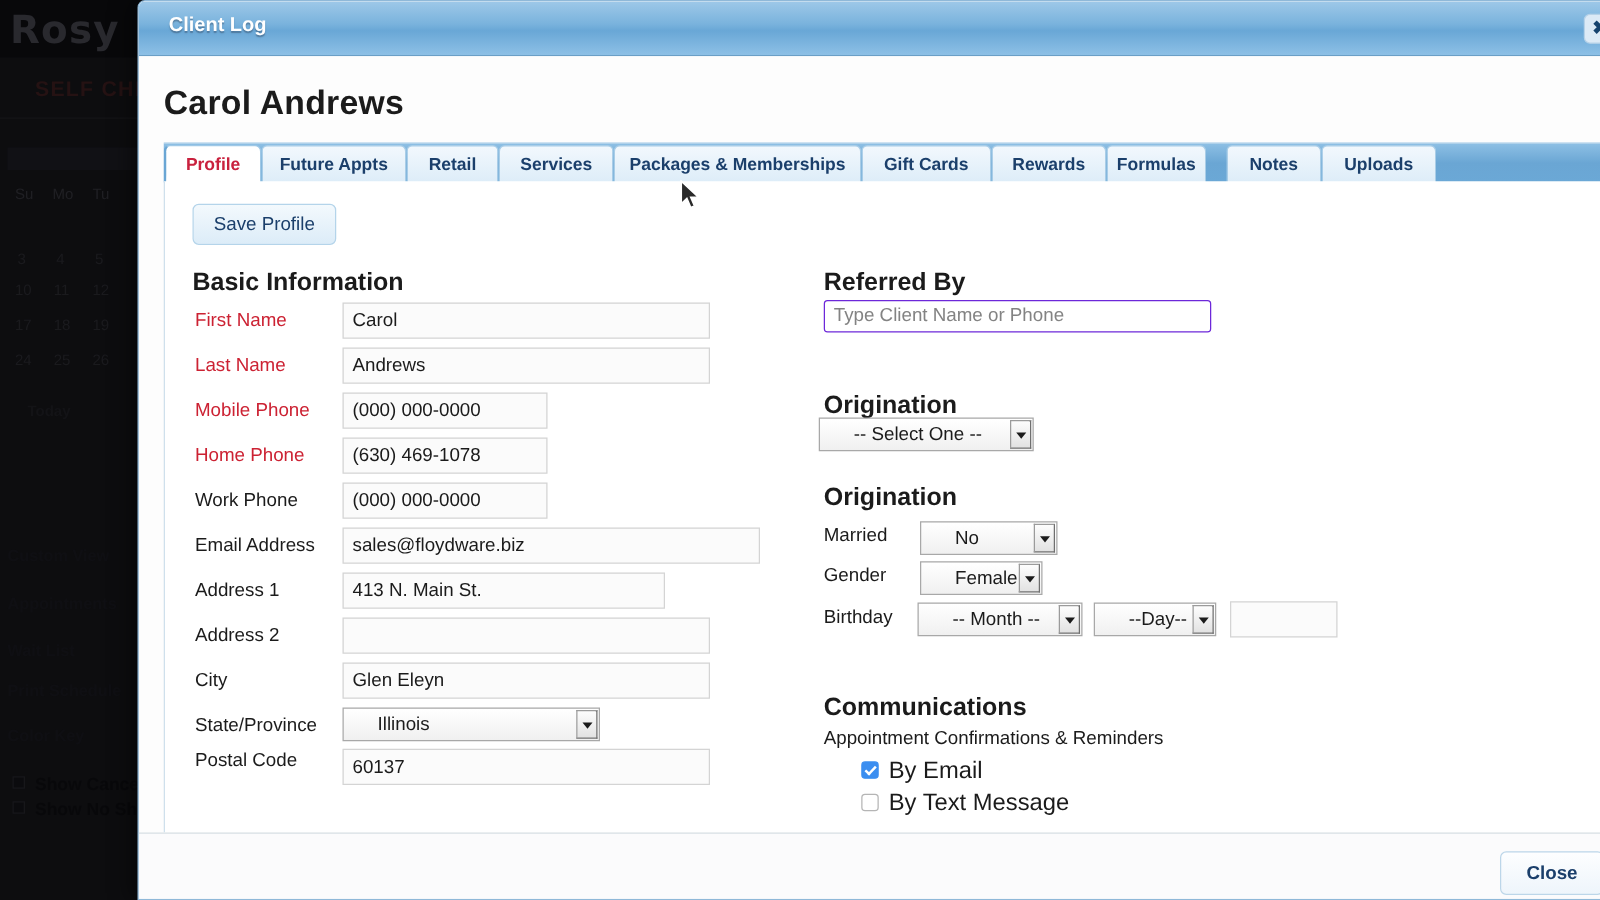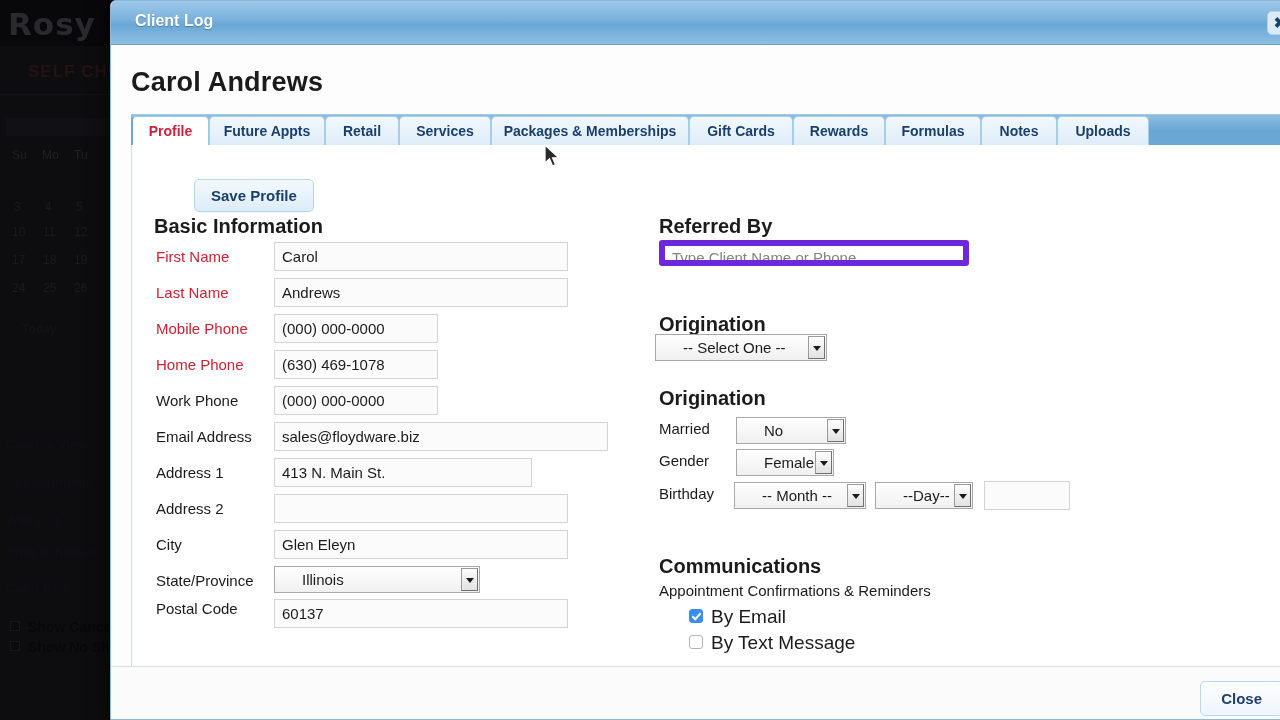--- a/index.html
+++ b/index.html
@@ -133,27 +133,26 @@
   
   #panel {
     position: absolute; left: 20px; top: 144px;
     width: 1170px; height: 521px;
     background: #ffffff;
     border-left: 1px solid #cfe0ec;
     border-right: 1px solid #cfe0ec;
   }
 
   #save-profile {
-    position: absolute; left: 22px; top: 34px;
+    position: absolute; left: 22px; top: 18px;
     padding: 7px 16px;
     background: linear-gradient(to bottom, #f3f9fd 0%, #dcecf8 100%);
     border: 1px solid #b4d4ea; border-radius: 5px;
-    font-size: 15px; font-weight: bold; color: #1b3f6b;
+    font-size: 15px; font-weight: normal; color: #1b3f6b;
     cursor: pointer;
-    margin-left: 40px;
   }
 
   .section-title {
     position: absolute; font-size: 20px; font-weight: bold; color: #1b1b1b;
   }
   .sub-title {
     position: absolute; font-size: 15px; color: #1b1b1b;
   }
 
   .flabel {
@@ -164,21 +163,21 @@
   .ftext {
     position: absolute; height: 29px;
     background: #fbfbfb;
     border: 1px solid #d4d4d4;
     font-size: 15px; color: #1b1b1b;
     padding: 0 7px; line-height: 27px;
     font-family: "Liberation Sans", sans-serif;
     white-space: nowrap; overflow: hidden;
   }
   .ftext.outlined {
-    border: 6px solid #6d28d9; border-radius: 3px;
+    border: 1px solid #6d28d9; border-radius: 3px;
     background: #ffffff; height: 26px; line-height: 24px;
   }
   .ftext.placeholder { color: #838383; }
 
   .fselect {
     position: absolute; height: 27px;
     background: linear-gradient(to bottom, #ffffff 0%, #f0f0f0 100%);
     border: 1px solid #a8a8a8;
     font-size: 15px; color: #1b1b1b;
     padding-left: 27px; line-height: 25px;
@@ -287,21 +286,21 @@
   <div id="client-name">Carol Andrews</div>
 
   <div id="tabstrip">
     <div class="tab active" style="left:0px;  width:78px;">Profile</div>
     <div class="tab" style="left:78px; width:116px;">Future Appts</div>
     <div class="tab" style="left:194px;width:74px;">Retail</div>
     <div class="tab" style="left:268px;width:92px;">Services</div>
     <div class="tab" style="left:360px;width:198px;">Packages &amp; Memberships</div>
     <div class="tab" style="left:558px;width:104px;">Gift Cards</div>
     <div class="tab" style="left:662px;width:92px;">Rewards</div>
-    <div class="tab" style="left:754px;width:96px;">Formulas</div>
+    <div class="tab" style="left:754px;width:80px;">Formulas</div>
     <div class="tab" style="left:850px;width:76px;">Notes</div>
     <div class="tab" style="left:926px;width:92px;">Uploads</div>
   </div>
 
   <div id="panel">
 
     <div id="save-profile">Save Profile</div>
 
     <div class="section-title" style="left:22px;top:70px;">Basic Information</div>
 

